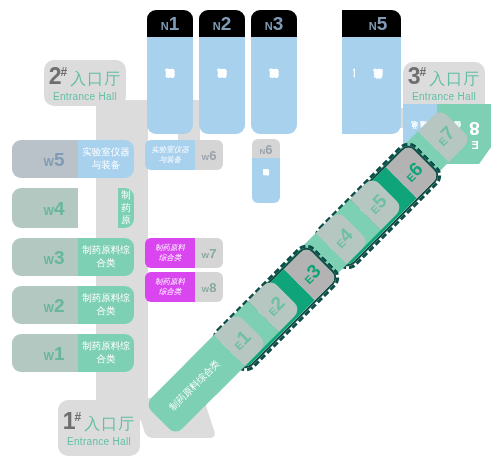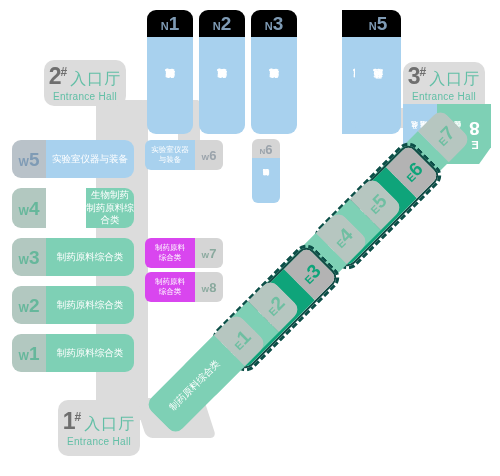--- a/index.html
+++ b/index.html
@@ -24,31 +24,31 @@
   .booth{position:absolute;border-radius:9px;overflow:hidden;display:flex;}
 
   
   .ncol{flex-direction:column;}
   .ncol .code{height:27px;background:#000000;display:flex;align-items:center;
               justify-content:center;}
   .ncol .body{flex:1;background:#a8d1ee;display:flex;align-items:center;
               justify-content:center;}
 
   
-  .wrow .code{width:34px;background:#b9c2c9;display:flex;align-items:center;
-              justify-content:center;}
+  .wrow .code{width:48px;background:#b9c2c9;display:flex;align-items:center;
+              justify-content:center;padding-left:18px;}
   .wrow .body{flex:1;display:flex;align-items:center;justify-content:center;
               text-align:center;}
   .wrow.blue .body{background:#a8d1ee;}
   .wrow.green .body{background:#7ed0b5;}
   .wrow.green .code{background:#b2c8c0;}
 
   
   .wsmall .body{flex:1;display:flex;align-items:center;justify-content:center;
-                text-align:center;}
+                text-align:center;font-style:italic;}
   .wsmall .code{width:28px;background:#d5d5d5;display:flex;align-items:center;
                 justify-content:center;}
   .wsmall.blue .body{background:#a8d1ee;}
   .wsmall.green .body{background:#d946ef;}
 
   .code-txt{font-weight:bold;color:#7f9bb5;line-height:1;white-space:nowrap;}
   .code-txt .lt{font-size:11px;}
   .code-txt .nm{font-size:19px;}
   .green .code-txt{color:#66b79b;}
   .wsmall.green .code-txt{color:#8aa99e;}

